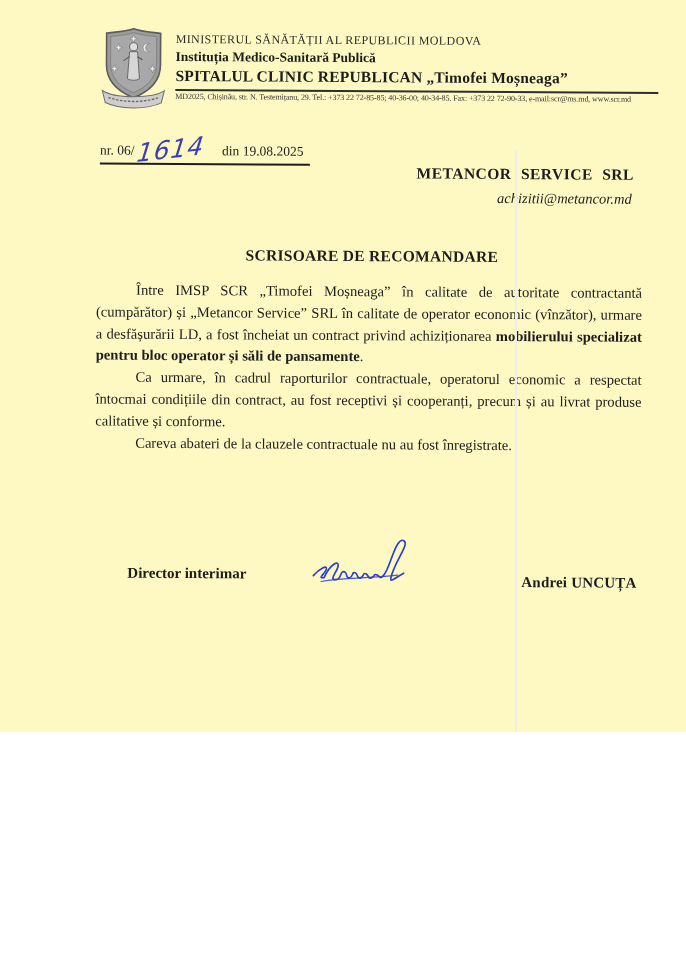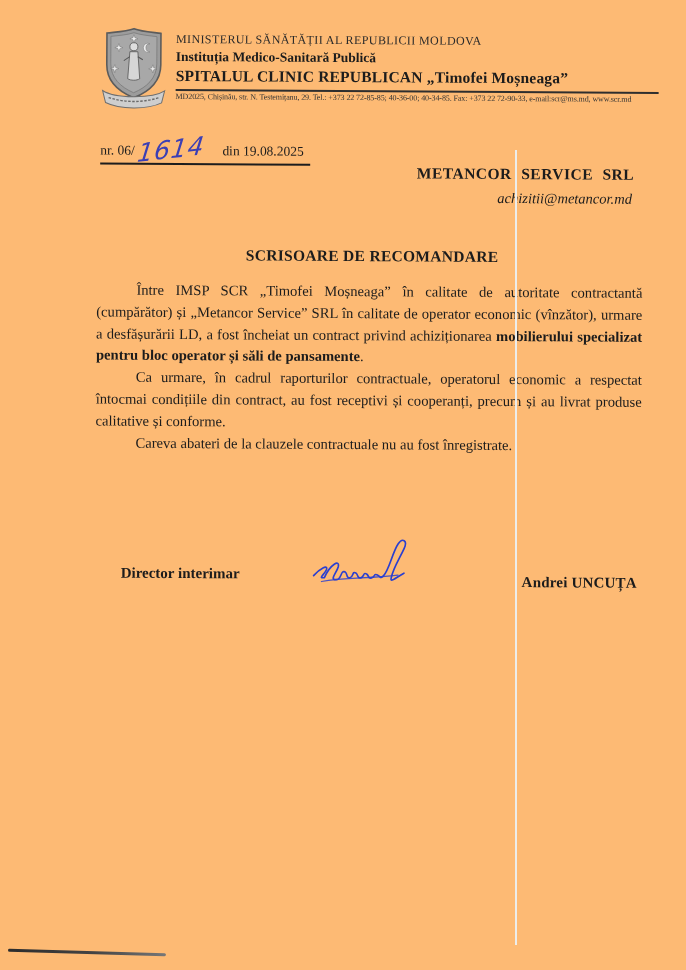--- a/index.html
+++ b/index.html
@@ -1,18 +1,18 @@
 <!DOCTYPE html>
 <html><head>
 <meta charset="utf-8">
 <style>
   html,body { margin:0; padding:0; background:#ffffff; }
   .page {
-    position:relative; width:686px; height:970px; overflow:hidden;
-    background:#fdba74; color:#1c1c1c;
+    position:relative; width:686px; height:732px; overflow:hidden;
+    background:#fef9c3; color:#1c1c1c;
     font-family:"Liberation Serif","DejaVu Serif",serif;
   }
   .tilt { position:absolute; inset:0; transform:rotate(0.35deg); transform-origin:50% 20%; }
 
   
   .crest { position:absolute; left:99px; top:28px; width:68px; height:84px; }
   .header-text { position:absolute; left:175px; top:33px; width:483px; }
   .h-line1 { font-size:12px; letter-spacing:0.4px; color:#2a2a2a; }
   .h-line2 { font-size:13.5px; font-weight:bold; margin-top:2px; }
   .h-line3 { font-size:15.5px; font-weight:bold; margin-top:2px; letter-spacing:0.2px; }
@@ -39,21 +39,21 @@
   .doc-title { position:absolute; left:100px; top:247px; width:545px; text-align:center;
                font-size:15.5px; font-weight:bold; letter-spacing:0.3px; }
 
   
   .body-text { position:absolute; left:97px; top:281px; width:546px;
                font-size:14.6px; line-height:21.8px; text-align:justify; }
   .body-text p { margin:0; text-indent:40px; }
   .b { font-weight:bold; }
 
   
-  .sig-position { position:absolute; left:123px; top:566px; font-size:15px; font-weight:bold; }
+  .sig-position { position:absolute; left:130px; top:566px; font-size:15px; font-weight:bold; }
   .sig-svg { position:absolute; left:312px; top:534px; width:108px; height:60px; }
   .sig-name { position:absolute; left:524px; top:573px; font-size:15px; font-weight:bold; letter-spacing:0.2px; }
 
   
   .scan-vline { position:absolute; left:515px; top:150px; width:2px; height:795px;
                 background:#ededeb; }
   .scan-bottom-line { position:absolute; left:8px; top:951px; width:158px; height:2.5px;
                 background:linear-gradient(to right,#2c2c2c 0%,#444 55%,#777 100%);
                 transform:rotate(1.6deg); border-radius:2px; }
 </style>

